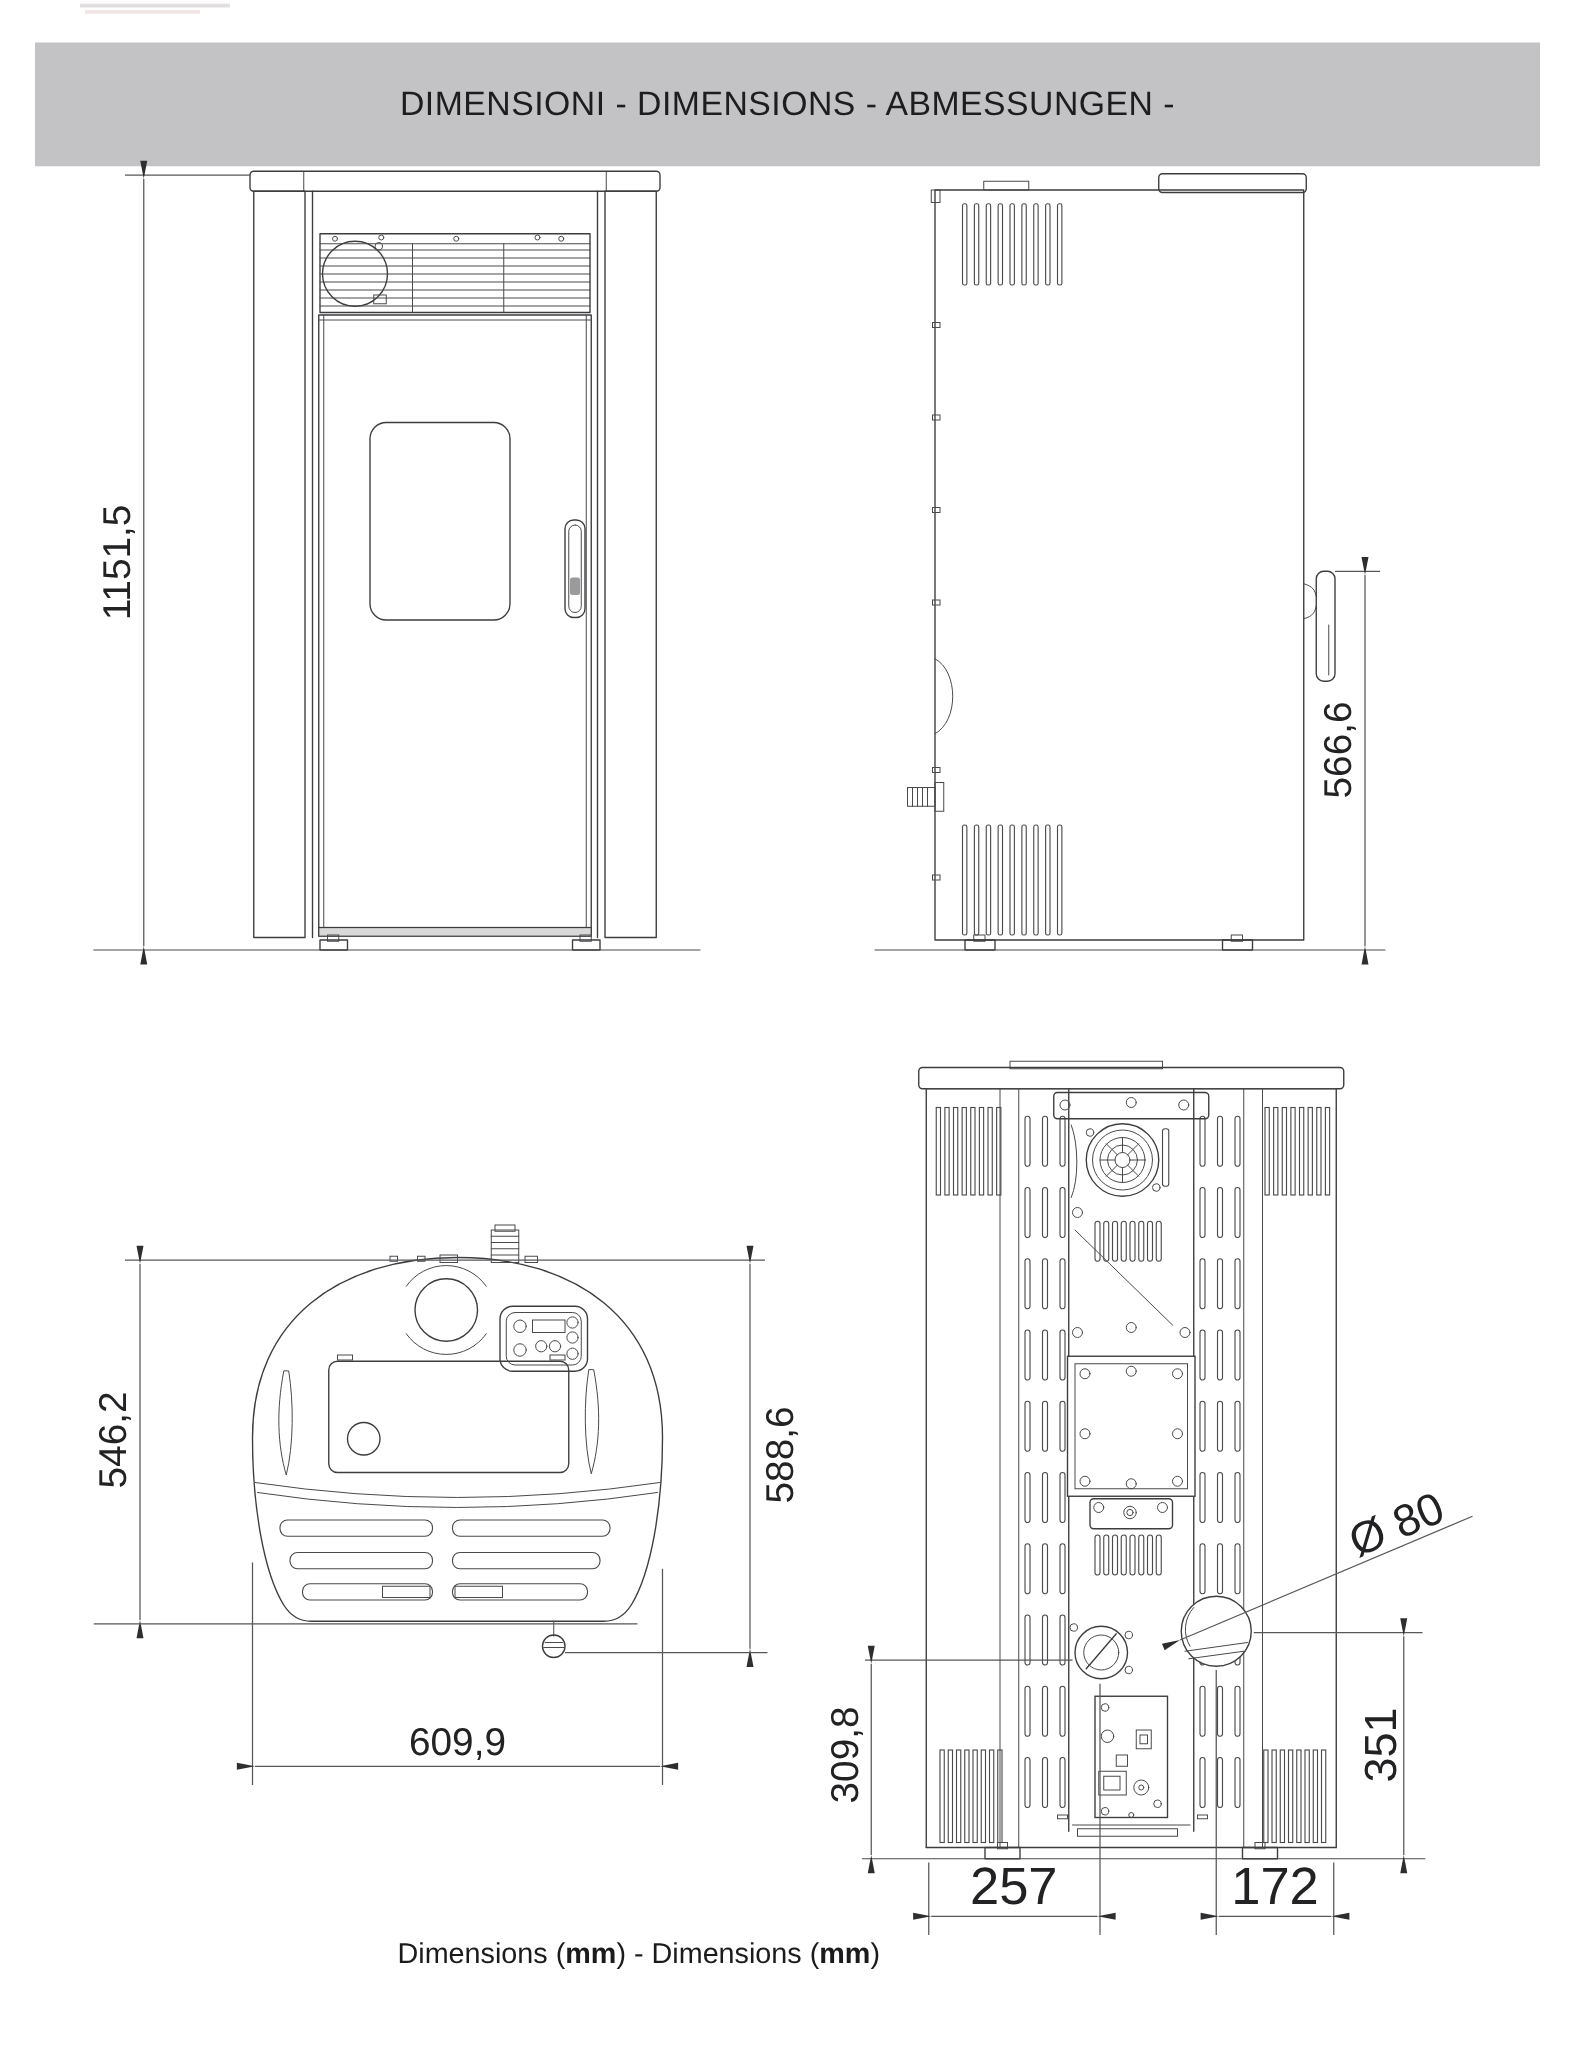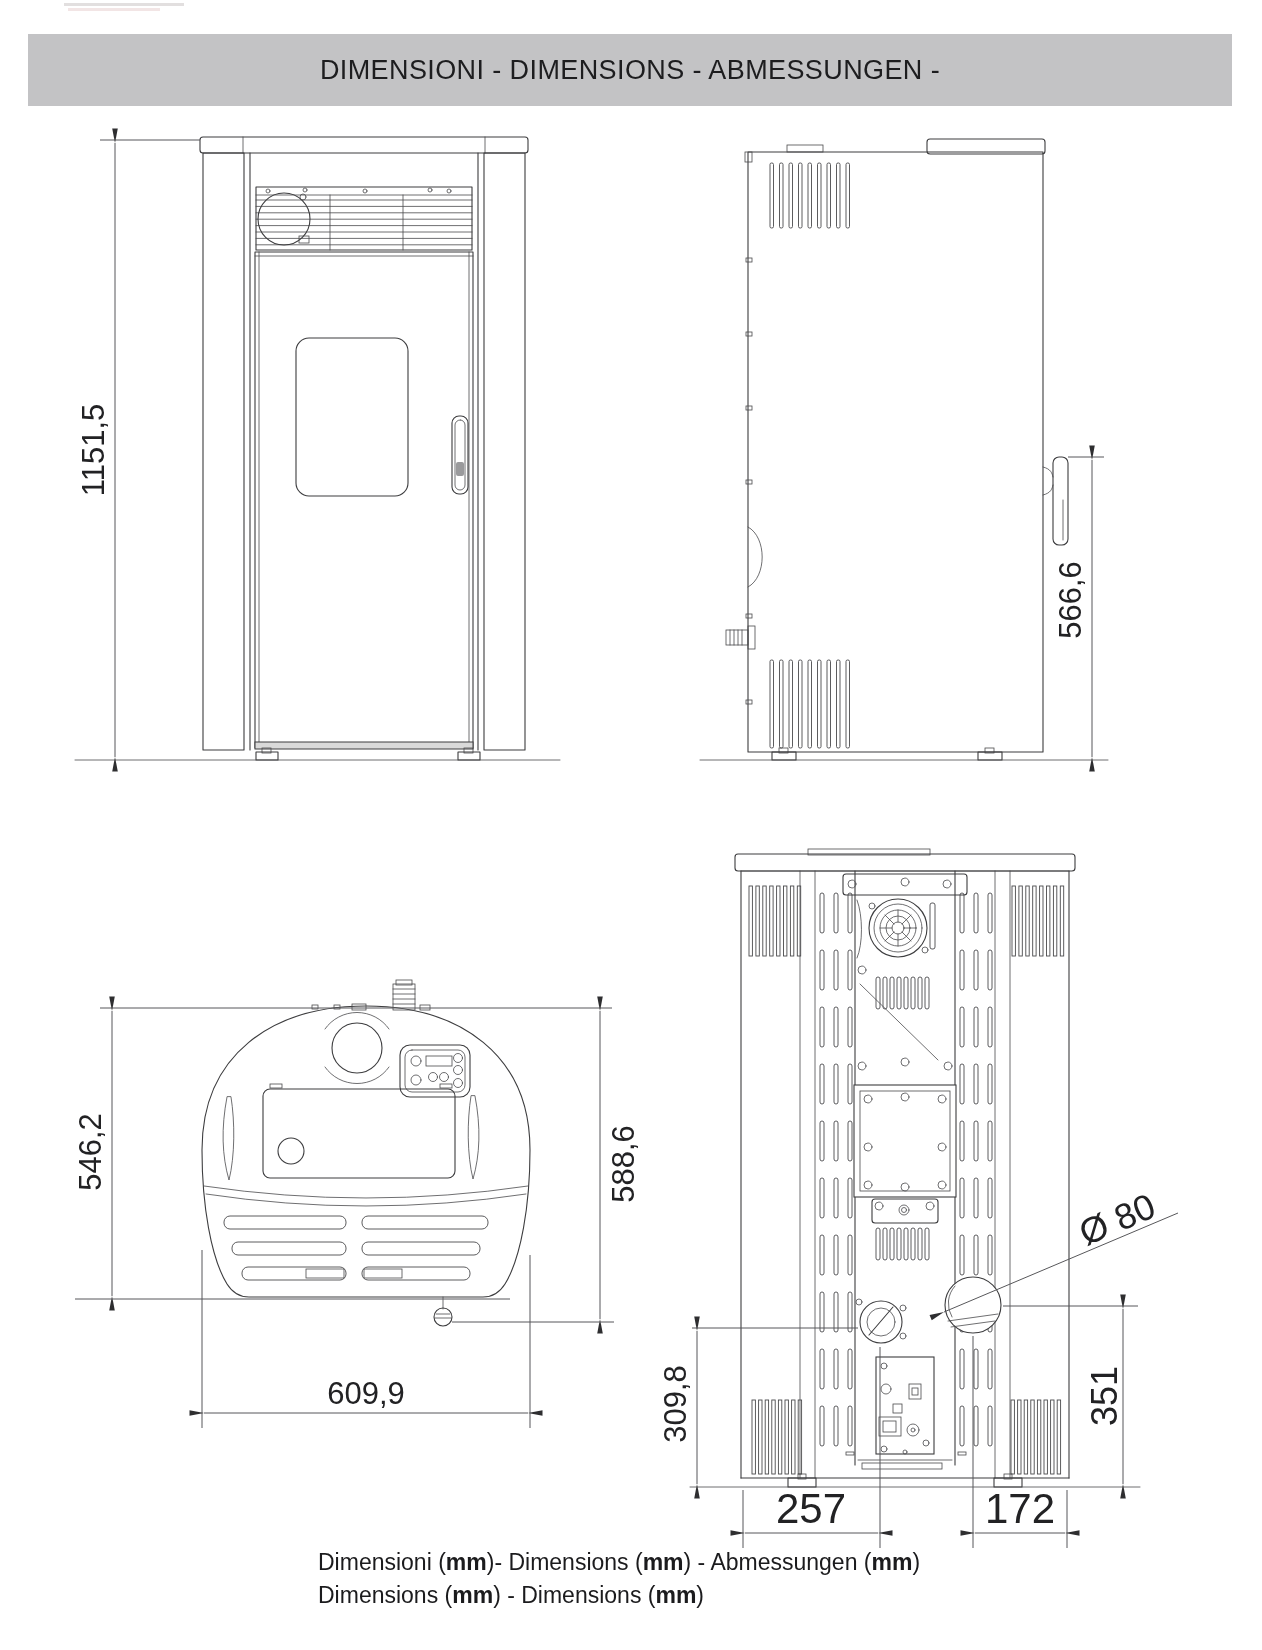--- a/index.html
+++ b/index.html
@@ -1,21 +1,21 @@
 <!DOCTYPE html>
 <html><head>
 <meta charset="utf-8">
 <style>
   html,body{margin:0;padding:0;background:#fff;}
   .page{position:relative;width:1262px;height:1650px;background:#ffffff;overflow:hidden;
         font-family:"Liberation Sans",sans-serif;}
   .watermark{position:absolute;left:64px;top:2px;width:128px;height:10px;}
   .watermark .w1{position:absolute;left:0;top:1px;width:120px;height:3px;background:rgba(150,140,140,0.28);}
   .watermark .w2{position:absolute;left:4px;top:6px;width:92px;height:3px;background:rgba(205,150,150,0.25);}
-  .banner{position:absolute;left:28px;top:34px;width:1204px;height:72px;background:#c3c3c5;
+  .banner{position:absolute;left:28px;top:34px;width:1204px;height:99px;background:#c3c3c5;
           display:flex;flex-direction:column;align-items:center;justify-content:center;}
   .banner .bline{font-size:27px;line-height:35px;color:#1d1d1f;letter-spacing:0.4px;text-align:center;}
   svg.drawing{position:absolute;left:0;top:0;}
   .ln{fill:none;stroke:#3d3d3f;stroke-width:1.1;stroke-linecap:round;stroke-linejoin:round;}
   .thin{fill:none;stroke:#4a4a4c;stroke-width:0.8;stroke-linecap:round;}
   .slat{fill:none;stroke:#4a4a4c;stroke-width:0.9;}
   .dim{fill:none;stroke:#57575a;stroke-width:1;}
   .dimtxt{fill:#222224;font-family:"Liberation Sans",sans-serif;}
   .whitemask{fill:#ffffff;stroke:#3d3d3f;stroke-width:1.1;}
   .grayfill{fill:#d9d9d9;stroke:#3d3d3f;stroke-width:1;}
@@ -427,17 +427,16 @@
       <line class="dim" x1="973" y1="1336" x2="973" y2="1548"></line>
       <line class="dim" x1="1067" y1="1490" x2="1067" y2="1548"></line>
       <line class="dim" x1="745" y1="1533" x2="878" y2="1533" marker-start="url(#ar)" marker-end="url(#ar)"></line>
       <line class="dim" x1="975" y1="1533" x2="1065" y2="1533" marker-start="url(#ar)" marker-end="url(#ar)"></line>
       <text class="dimtxt" font-size="42" text-anchor="middle" x="811" y="1523">257</text>
       <text class="dimtxt" font-size="42" text-anchor="middle" x="1020" y="1523">172</text>
     </g>
   </svg>
 
   <div class="footer">
-    <div><span>Dimensioni (</span><b>mm</b><span>)- Dimensions (</span><b>mm</b><span>) - Abmessungen (</span><b>mm</b><span>)</span></div>
     <div><span>Dimensions (</span><b>mm</b><span>) - Dimensions (</span><b>mm</b><span>)</span></div>
   </div>
 
 </div>
 
 </body></html>

